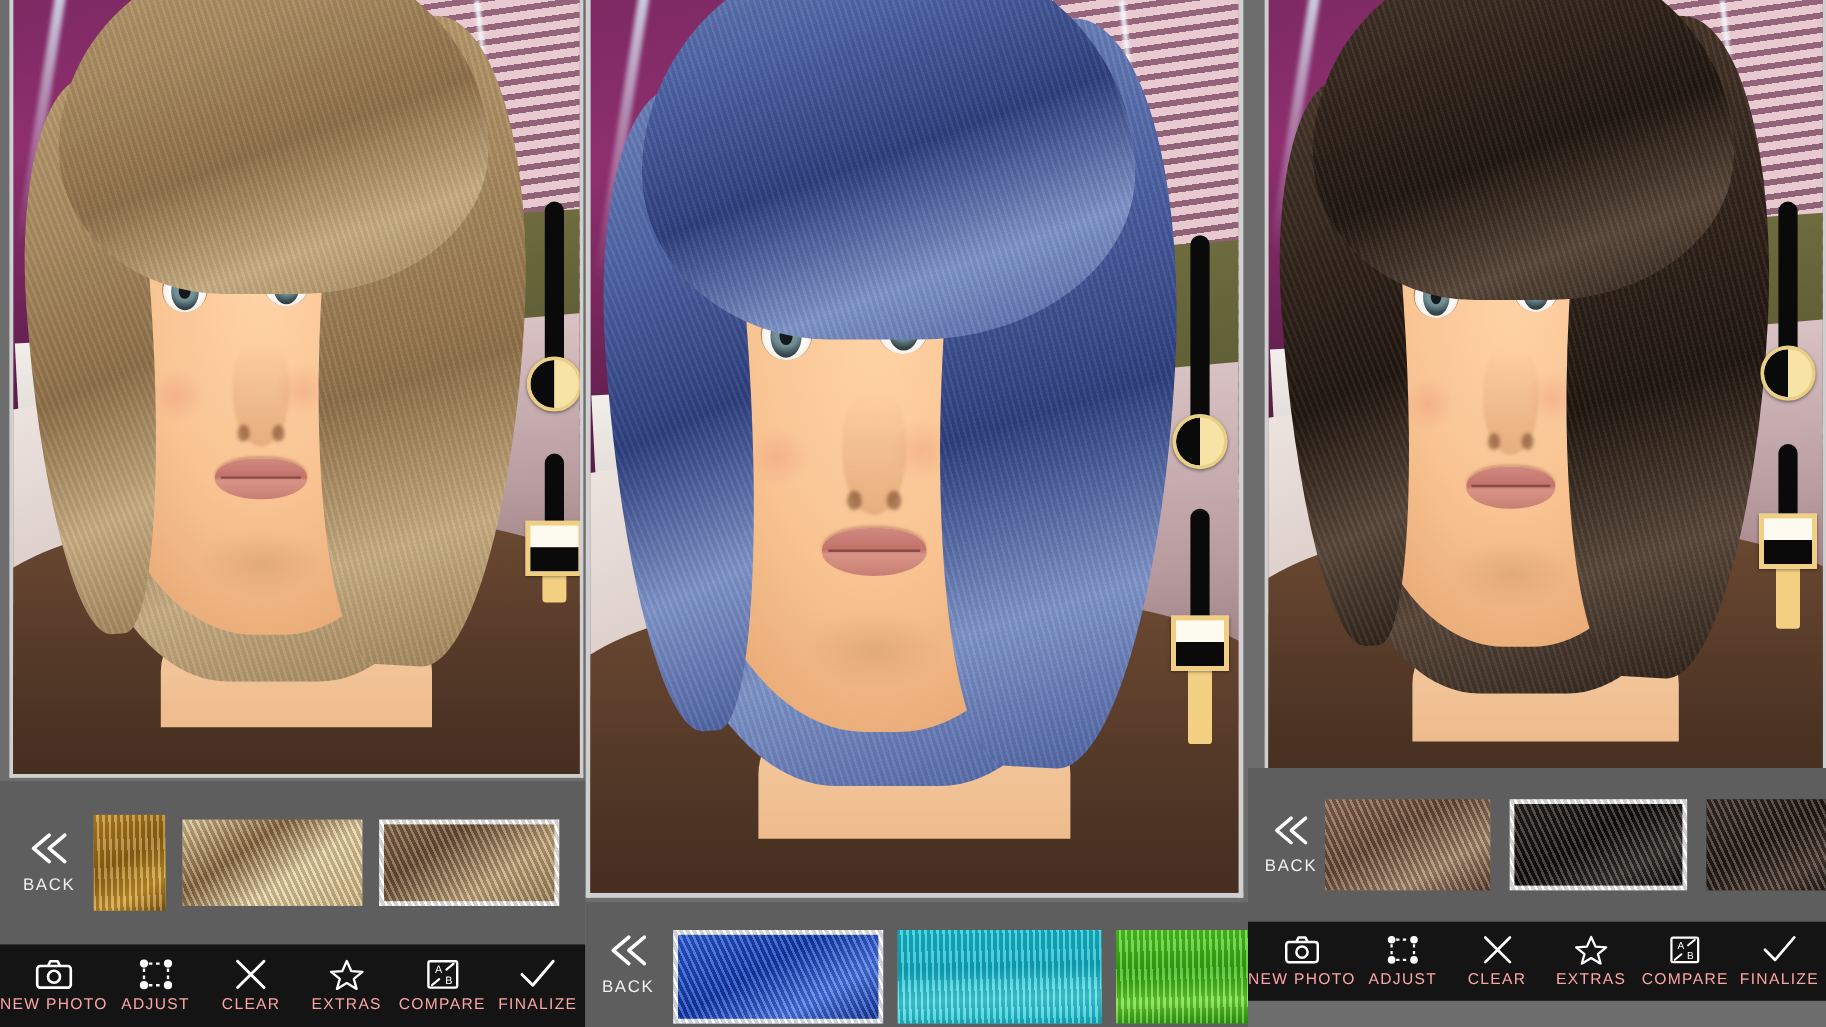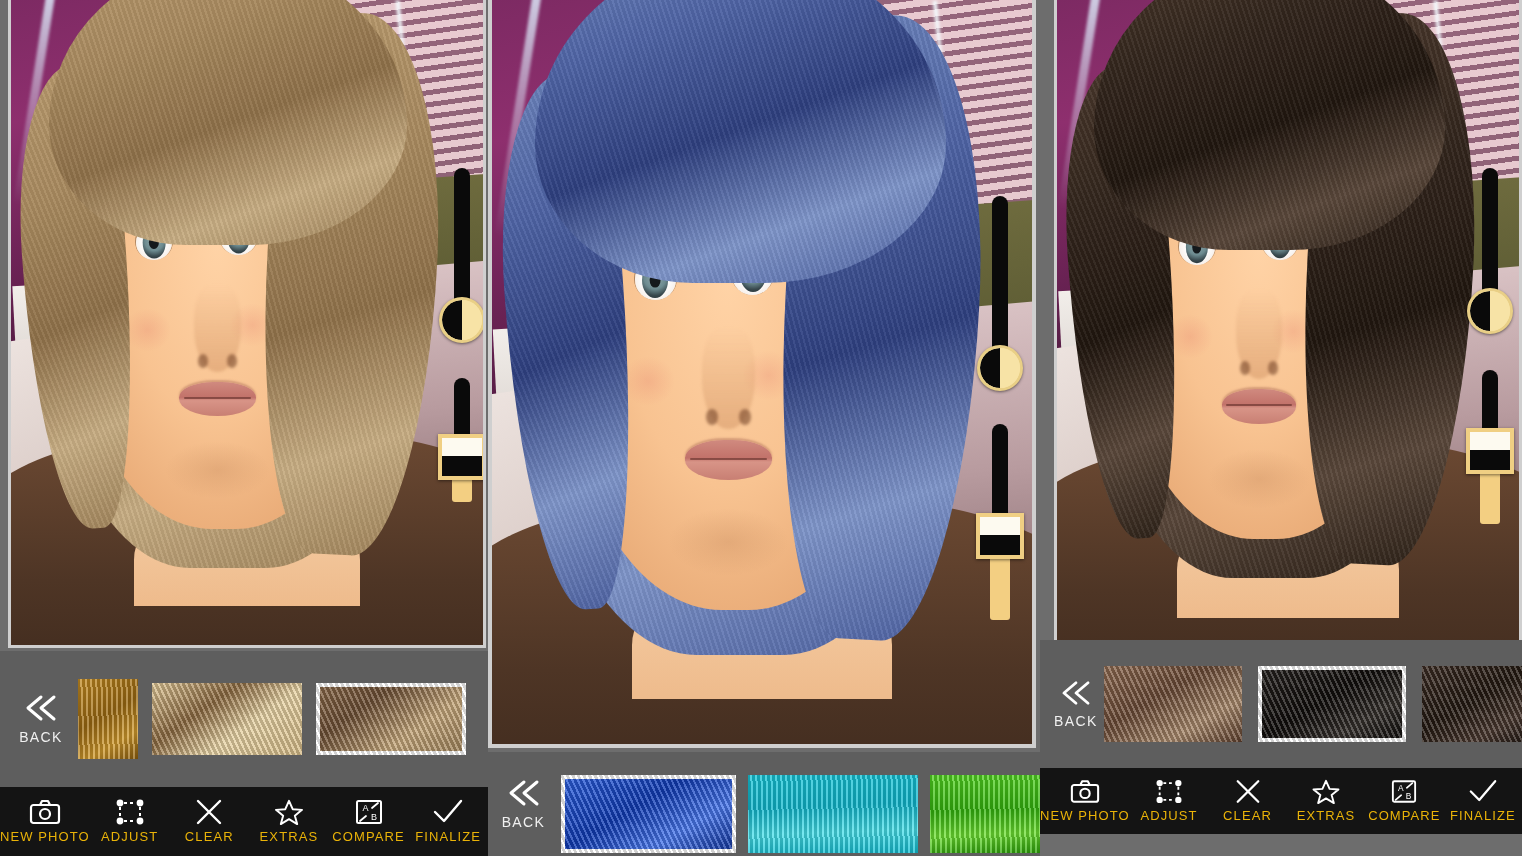--- a/index.html
+++ b/index.html
@@ -234,21 +234,21 @@
   .sw-strands { position:absolute; inset:0;
     background-image: repeating-linear-gradient(65deg, rgba(255,255,255,.22) 0 2px, rgba(0,0,0,.18) 2px 5px); }
   .sw-strands.v { background-image: repeating-linear-gradient(88deg, rgba(255,255,255,.26) 0 2px, rgba(0,0,0,.18) 2px 5px); }
 
   
   .toolbar { position:absolute; background:#141414; display:flex; align-items:center; }
   .tool {
     flex:1 1 0; display:flex; flex-direction:column; align-items:center; justify-content:center;
     color:#ffffff; gap:4px;
   }
-  .tool-label { font-size:13px; letter-spacing:1.1px; white-space:nowrap; color:#eab308; }
+  .tool-label { font-size:13px; letter-spacing:1.1px; white-space:nowrap; color:#fca5a5; }
   .tool svg { display:block; }
 </style>
 </head>
 <body>
 
 <div id="stage">
 
   <div class="panel" style="left:0; top:0; width:488px; height:856px; background:#6d6d6d;">
 
     <div class="photo-frame" style="left:8px; top:0; width:478px; height:648px; border:3px solid #cfcfcf; border-top:none;">

